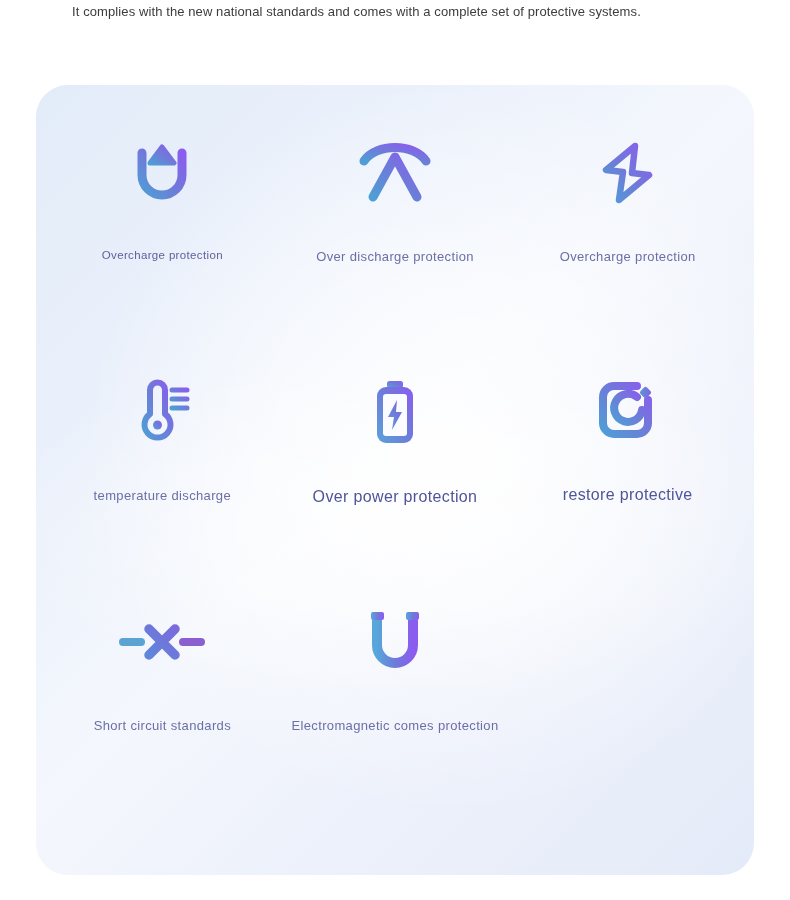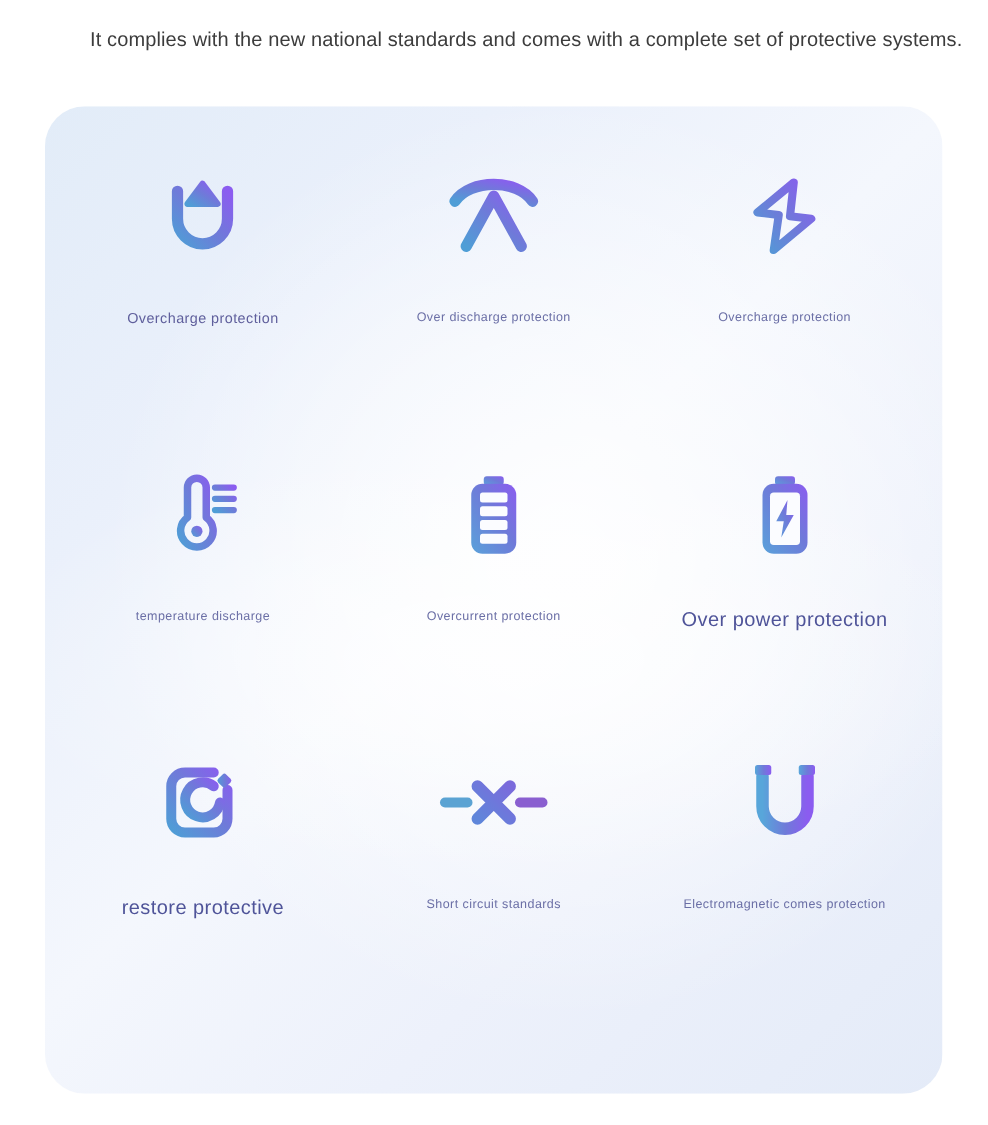--- a/index.html
+++ b/index.html
@@ -7,22 +7,22 @@
   body {
     background:#ffffff;
     font-family:"Liberation Sans", sans-serif;
     overflow:hidden;
     position:relative;
   }
 
   
   .headline {
     position:absolute;
-    left:72px; top:24px;
-    font-size:16px;
+    left:72px; top:4px;
+    font-size:13px;
     color:#3c3c3c;
     letter-spacing:0.1px;
     white-space:nowrap;
   }
 
   
   .card {
     position:absolute;
     left:36px; top:85px;
     width:718px; height:790px;
@@ -65,21 +65,21 @@
     margin-top:18px;
   }
   .cell .lbl {
     margin-top:28px;
     text-align:center;
     color:#5a5fa8;
     letter-spacing:0.35px;
     white-space:nowrap;
   }
   
-  .s-sm .lbl { font-size:10px;  color:#6b6fa6; }
+  .s-sm .lbl { font-size:13px;  color:#6b6fa6; }
   .s-md .lbl { font-size:11.5px; color:#5f5f9c; }
   .s-lg .lbl { font-size:16px;   color:#4f5499; }
 
   
   .r1 .ico { margin-top:14px; }
   .r2 .ico { margin-top:22px; }
   .r3 .ico { margin-top:20px; }
 
   svg { display:block; overflow:visible; }
 </style>
@@ -155,40 +155,20 @@
           </defs>
           <path d="M19 9 a7.5 7.5 0 0 1 15 0 V33 a13 13 0 1 1 -15 0 Z" fill="none" stroke="url(#g4)" stroke-width="6" stroke-linejoin="round"></path>
           <path d="M26.5 16 L26.5 42" fill="none" stroke="url(#g4)" stroke-width="5.5" stroke-linecap="round"></path>
           <circle cx="26.5" cy="44" r="4.5" fill="url(#g4)"></circle>
           <path d="M41 9 L56 9 M41 18 L56 18 M41 27 L56 27" fill="none" stroke="url(#g4)" stroke-width="5" stroke-linecap="round"></path>
         </svg>
       </span>
       <span class="lbl">temperature discharge</span>
     </div>
 
-    <div class="cell r2 s-sm">
-      <span class="ico">
-        <svg width="46" height="66" viewBox="0 0 46 66">
-          <defs>
-            <linearGradient id="g5" x1="0" y1="1" x2="1" y2="0">
-              <stop offset="0%" stop-color="#5aa2da"></stop>
-              <stop offset="55%" stop-color="#6f7ad9"></stop>
-              <stop offset="100%" stop-color="#8b5cf0"></stop>
-            </linearGradient>
-          </defs>
-          <rect x="15" y="2" width="16" height="7" rx="2.5" fill="url(#g5)"></rect>
-          <rect x="5" y="8" width="36" height="56" rx="9" fill="url(#g5)"></rect>
-          <rect x="12" y="15" width="22" height="8" rx="2" fill="#fbfcff"></rect>
-          <rect x="12" y="26" width="22" height="8" rx="2" fill="#fbfcff"></rect>
-          <rect x="12" y="37" width="22" height="8" rx="2" fill="#fbfcff"></rect>
-          <rect x="12" y="48" width="22" height="8" rx="2" fill="#fbfcff"></rect>
-        </svg>
-      </span>
-      <span class="lbl">Overcurrent protection</span>
-    </div>
 
     <div class="cell r2 s-lg">
       <span class="ico">
         <svg width="46" height="66" viewBox="0 0 46 66">
           <defs>
             <linearGradient id="g6" x1="0" y1="1" x2="1" y2="0">
               <stop offset="0%" stop-color="#5aa2da"></stop>
               <stop offset="55%" stop-color="#6f7ad9"></stop>
               <stop offset="100%" stop-color="#8b5cf0"></stop>
             </linearGradient>

